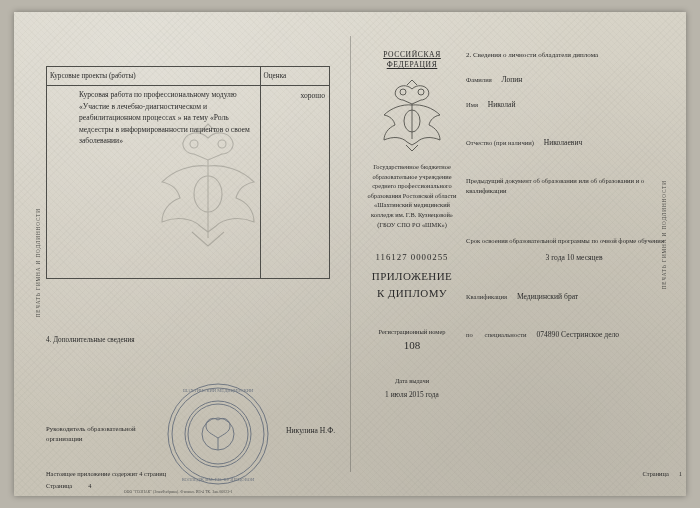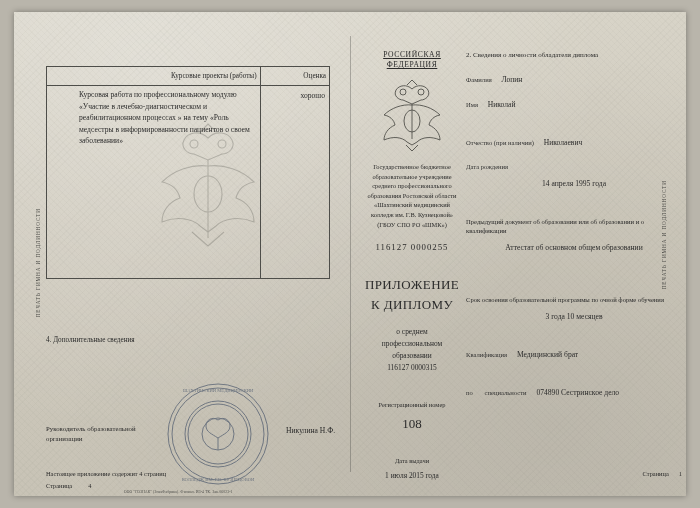--- a/index.html
+++ b/index.html
@@ -77,21 +77,21 @@
     font-size: 7.4px;
   }
   .tbl td {
     border: 1px solid #4d4d49;
     padding: 3px 4px;
     vertical-align: top;
     line-height: 1.45;
   }
   .tbl .c1 { width: 212px; padding-left: 32px; }
   .tbl .c2 { width: 72px; text-align: right; }
-  .tbl .hdr { text-align: right; font-size: 7.2px; padding: 4px 3px; }
+  .tbl .hdr { text-align: left; font-size: 7.2px; padding: 4px 3px; }
   .tbl .body-cell { height: 186px; }
   .tbl .work-text { font-size: 7.6px; line-height: 1.5; }
   .tbl .mark { font-size: 7.6px; padding-top: 4px; }
 
   .addl {
     position: absolute;
     left: 18px; top: 312px;
     font-size: 7.2px;
   }
   .head-label {
@@ -164,42 +164,41 @@
     height: 76px;
     margin: 2px auto 6px;
     opacity: .85;
   }
   .mid .org {
     font-size: 6.4px;
     line-height: 1.5;
     text-align: center;
   }
   .mid .serial {
-    margin-top: 12px;
+    margin-top: 22px;
     font-size: 8.8px;
     letter-spacing: 1px;
   }
   .mid .prilozh {
-    margin-top: 21px;
-    font-size: 13px;
+    margin-top: 4px;
+    font-size: 11px;
     line-height: 1.5;
     letter-spacing: .4px;
   }
   .mid .about {
     margin-top: 12px;
     font-size: 7.4px;
     line-height: 1.6;
   }
   .mid .regnum-label {
     margin-top: 26px;
     font-size: 6.4px;
   }
   .mid .regnum {
-    margin-top: 5px;
-    font-size: 13px;
+    font-size: 11px;
   }
   .mid .date-label {
     margin-top: 22px;
     font-size: 6.4px;
   }
   .mid .date-val {
     margin-top: 4px;
     font-size: 7.4px;
   }
 
@@ -338,26 +337,20 @@
 
       <div class="org">Государственное бюджетное образовательное учреждение среднего профессионального образования Ростовской области «Шахтинский медицинский колледж им. Г.В. Кузнецовой» (ГБОУ СПО РО «ШМК»)</div>
 
       <div class="serial">116127 0000255</div>
 
       <div class="prilozh">
         <div>ПРИЛОЖЕНИЕ</div>
         <div>К ДИПЛОМУ</div>
       </div>
 
-      <div class="about">
-        <div>о среднем</div>
-        <div>профессиональном</div>
-        <div>образовании</div>
-        <div>116127 0000315</div>
-      </div>
 
       <div class="regnum-label">Регистрационный номер</div>
       <div class="regnum">108</div>
 
       <div class="date-label">Дата выдачи</div>
       <div class="date-val">1 июля 2015 года</div>
     </div>
 
     <div class="right">
       <div class="sec-title">2. Сведения о личности обладателя диплома</div>
@@ -372,30 +365,25 @@
         <span class="val">Николай</span>
       </div>
 
       <div class="spacer-lg"></div>
 
       <div class="fld">
         <span class="lab">Отчество (при наличии)</span>
         <span class="val">Николаевич</span>
       </div>
 
-      <div class="fld">
-        <span class="lab">Дата рождения</span>
-        <span class="val-block">14 апреля  1995 года</span>
-      </div>
 
       <div class="spacer-lg"></div>
 
       <div class="fld">
         <span class="lab-block">Предыдущий документ об образовании или об образовании и о квалификации</span>
-        <span class="val-block">Аттестат об основном общем образовании</span>
       </div>
 
 
       <div class="spacer-lg"></div>
       <div class="spacer-lg"></div>
 
       <div class="fld">
         <span class="lab-block">Срок освоения образовательной программы по очной форме обучения</span>
         <span class="val-block">3 года 10 месяцев</span>
       </div>

